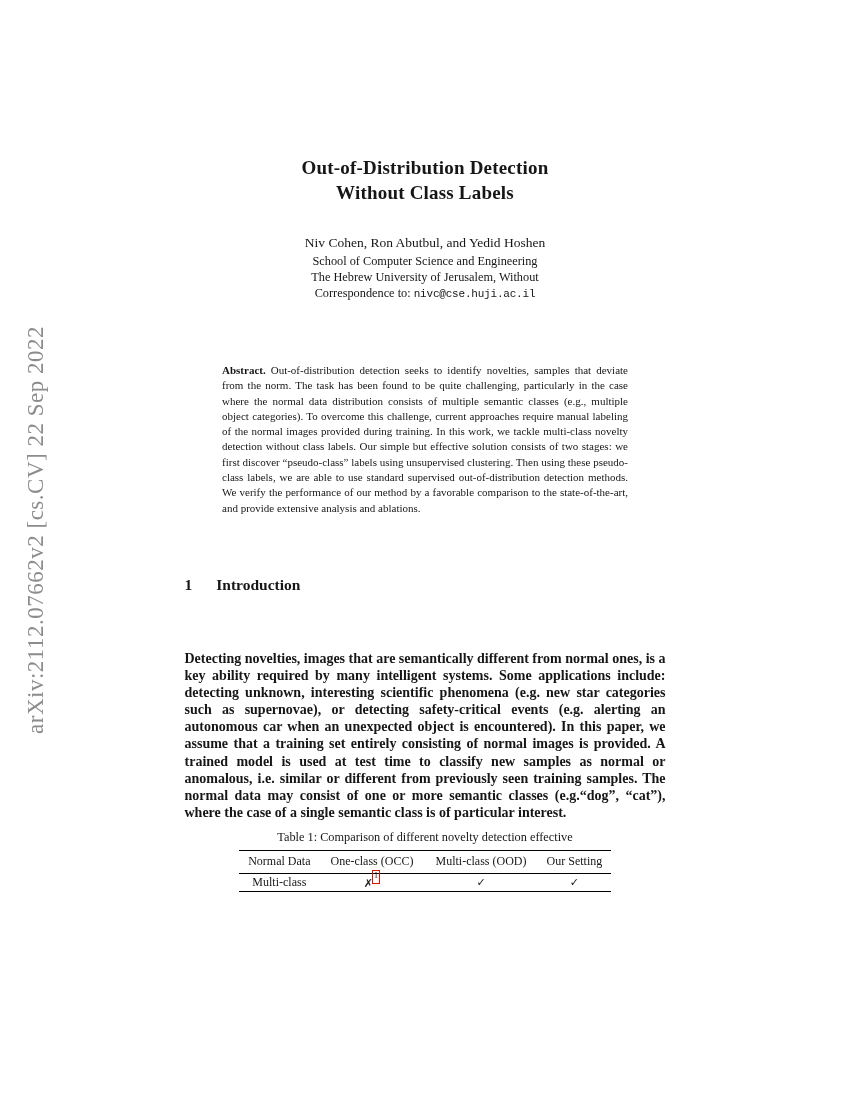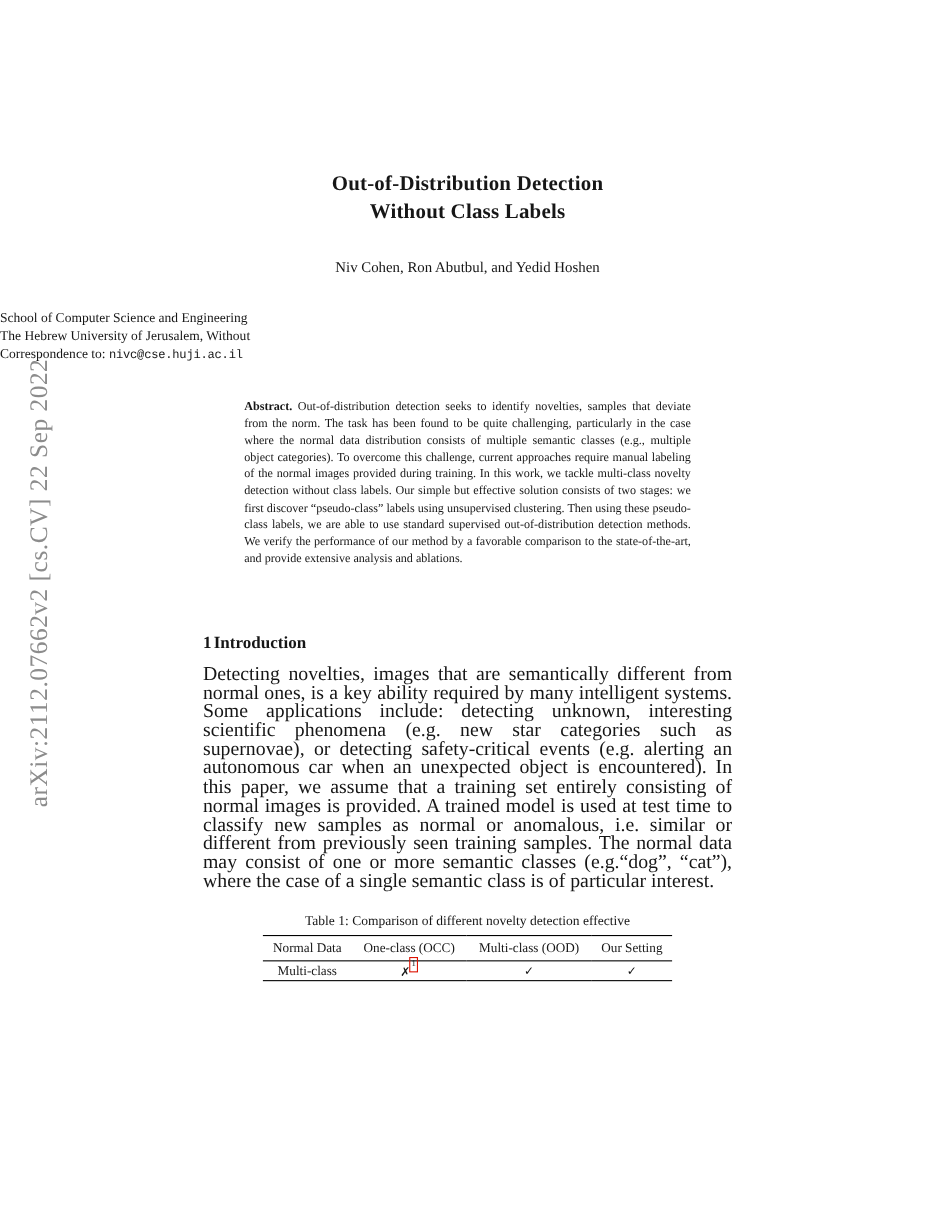--- a/index.html
+++ b/index.html
@@ -24,43 +24,43 @@
     letter-spacing: 0.5px;
     color: #8c8c8c;
   }
 
   
   .titleblock { position: absolute; top: 155px; left: 0; width: 100%; text-align: center; }
   .title-line { font-size: 19px; font-weight: bold; line-height: 25px; letter-spacing: 0.2px; }
 
   .authors { position: absolute; top: 235px; left: 0; width: 100%; text-align: center; font-size: 13.5px; }
 
-  .affil { position: absolute; top: 282px; left: 0; width: 100%; text-align: left; font-size: 12.3px; line-height: 15.8px; }
+  .affil { position: absolute; top: 254px; left: 0; width: 100%; text-align: center; font-size: 12.3px; line-height: 15.8px; }
   .email { font-family: "Liberation Mono", "DejaVu Sans Mono", monospace; font-size: 11px; letter-spacing: -0.2px; margin-top: 12px; }
 
   
   .abstract {
     position: absolute; top: 363px; left: 50%; transform: translateX(-50%);
     width: 406px; font-size: 11px; line-height: 15.3px; text-align: justify;
   }
   .abstract-label { font-weight: bold; margin-right: 5px; }
   .it { }
 
   
   .heading {
     position: absolute; top: 576px; left: 50%; transform: translateX(-50%);
     width: 481px; font-size: 15.5px; font-weight: bold;
   }
   .heading .secnum { display: inline-block; }
-  .heading .sectitle { display: inline-block; margin-left: 2px; }
+  .heading .sectitle { display: inline-block; margin-left: 24px; }
 
   
   .intro {
-    position: absolute; top: 604px; left: 50%; transform: translateX(-50%);
-    width: 481px; font-size: 18px; line-height: 17.1px; text-align: justify;
+    position: absolute; top: 650px; left: 50%; transform: translateX(-50%);
+    width: 481px; font-size: 14px; line-height: 17.1px; text-align: justify; font-weight: bold;
   }
 
   
   .tableblock { position: absolute; top: 830px; left: 50%; transform: translateX(-50%); width: 372px; }
   .caption { text-align: center; font-size: 12.3px; margin-bottom: 5px; white-space: nowrap; }
   table.cmp {
     border-collapse: collapse;
     width: 372px;
     border-top: 1.5px solid #000;
     border-bottom: 1.5px solid #000;

